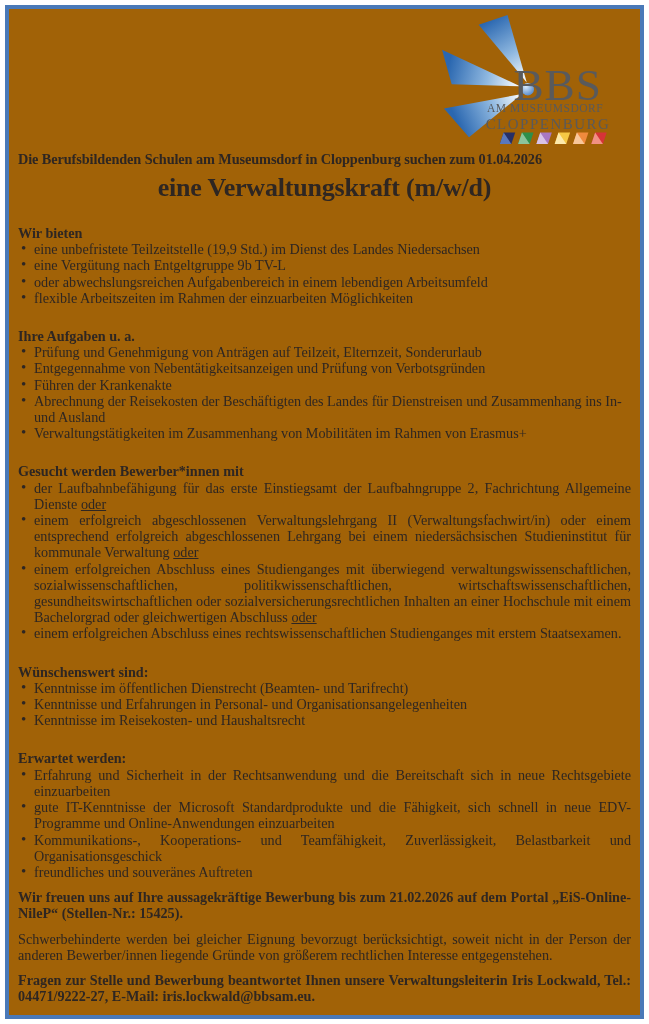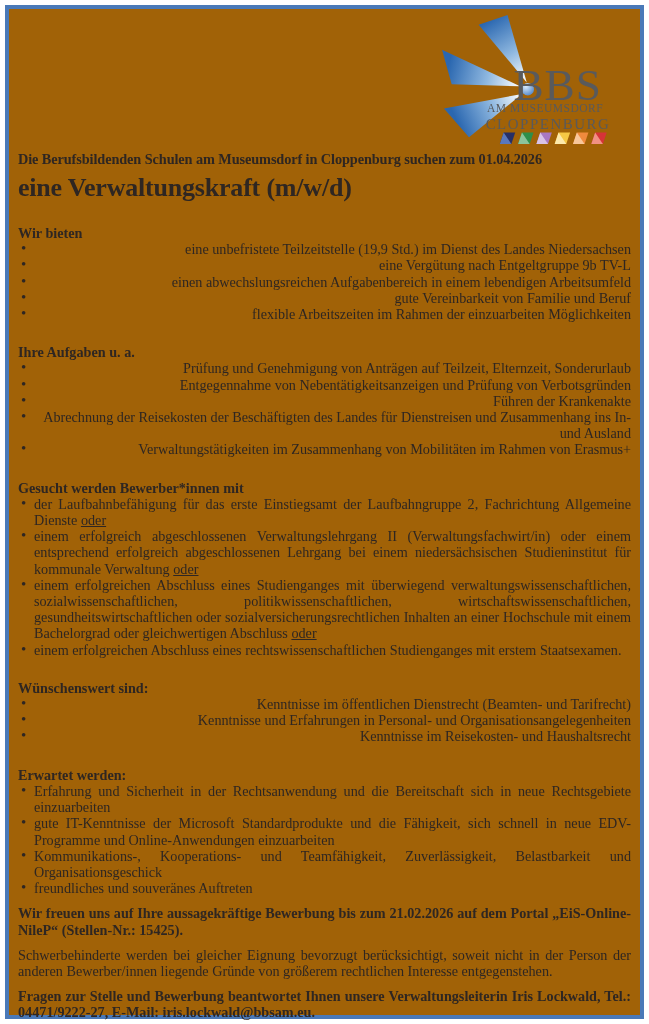--- a/index.html
+++ b/index.html
@@ -9,27 +9,27 @@
     border:4px solid #4a79b8;
     padding:4px 9px 14px 9px;
     box-sizing:border-box;
     background:#a16207;
     font-family:Liberation Serif, serif;
   }
   .logo-row{display:flex;justify-content:flex-end;margin:2px 10px 6px 0;}
   .logo-svg{display:block;}
   .intro{font-weight:bold;font-size:14.3px;line-height:17px;letter-spacing:-0.1px;}
   h1.title{
-    margin:5px 0 6px 0;
+    margin:5px 0 6px 0;text-align:center;
     font-size:26px;line-height:30px;font-weight:600;letter-spacing:-0.2px;
   }
   .section{margin-top:22px;}
   .section h2{margin:0;font-size:14.2px;line-height:16.2px;font-weight:bold;}
   ul.bullets{margin:0;padding:0 0 0 16px;list-style:none;font-size:14.2px;line-height:16.2px;}
-  ul.bullets li{position:relative;text-align:right;}
+  ul.bullets li{position:relative;}
   ul.bullets li::before{content:"\2022";position:absolute;left:-13px;top:-1px;font-size:15px;}
   .justify ul.bullets li{text-align:justify;}
   .und{text-decoration:underline;}
   .closing{margin-top:9px;font-size:14.2px;line-height:16.2px;text-align:justify;}
   .closing.bold{font-weight:bold;}
 </style>
 </head>
 <body>
 
 <div class="frame">
@@ -85,22 +85,21 @@
   </div>
 
   <div class="intro">Die Berufsbildenden Schulen am Museumsdorf in Cloppenburg suchen zum 01.04.2026</div>
   <h1 class="title">eine Verwaltungskraft (m/w/d)</h1>
 
   <div class="section">
     <h2>Wir bieten</h2>
     <ul class="bullets">
         <li><span>eine unbefristete Teilzeitstelle (19,9 Std.) im Dienst des Landes Niedersachsen</span></li>
         <li><span>eine Vergütung nach Entgeltgruppe 9b TV-L</span></li>
-        <li><span>einen abwechslungsreichen Aufgabenbereich in einem lebendigen Arbeitsumfeld</span></li>
-        <li><span>gute Vereinbarkeit von Familie und Beruf</span></li>
+        <li><span>oder abwechslungsreichen Aufgabenbereich in einem lebendigen Arbeitsumfeld</span></li>
         <li><span>flexible Arbeitszeiten im Rahmen der einzuarbeiten Möglichkeiten</span></li>
       </ul>
   </div>
 
   <div class="section">
     <h2>Ihre Aufgaben u. a.</h2>
     <ul class="bullets">
         <li><span>Prüfung und Genehmigung von Anträgen auf Teilzeit, Elternzeit, Sonderurlaub</span></li>
         <li><span>Entgegennahme von Nebentätigkeitsanzeigen und Prüfung von Verbotsgründen</span></li>
         <li><span>Führen der Krankenakte</span></li>

